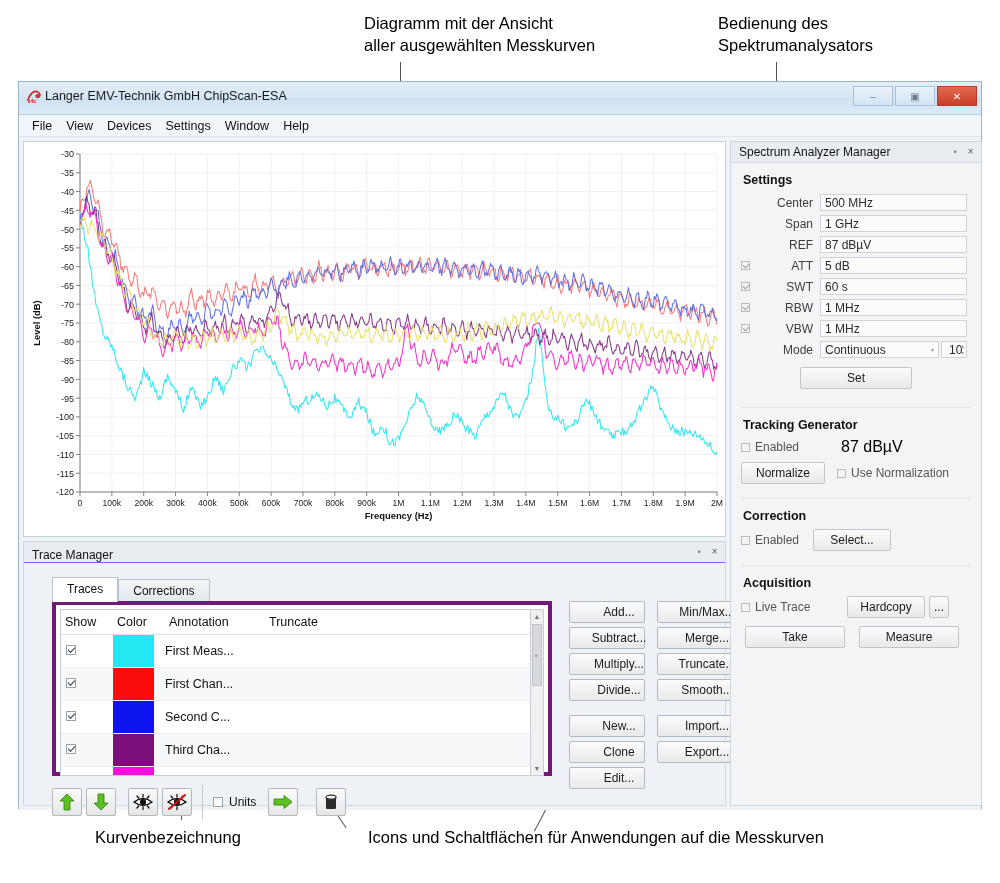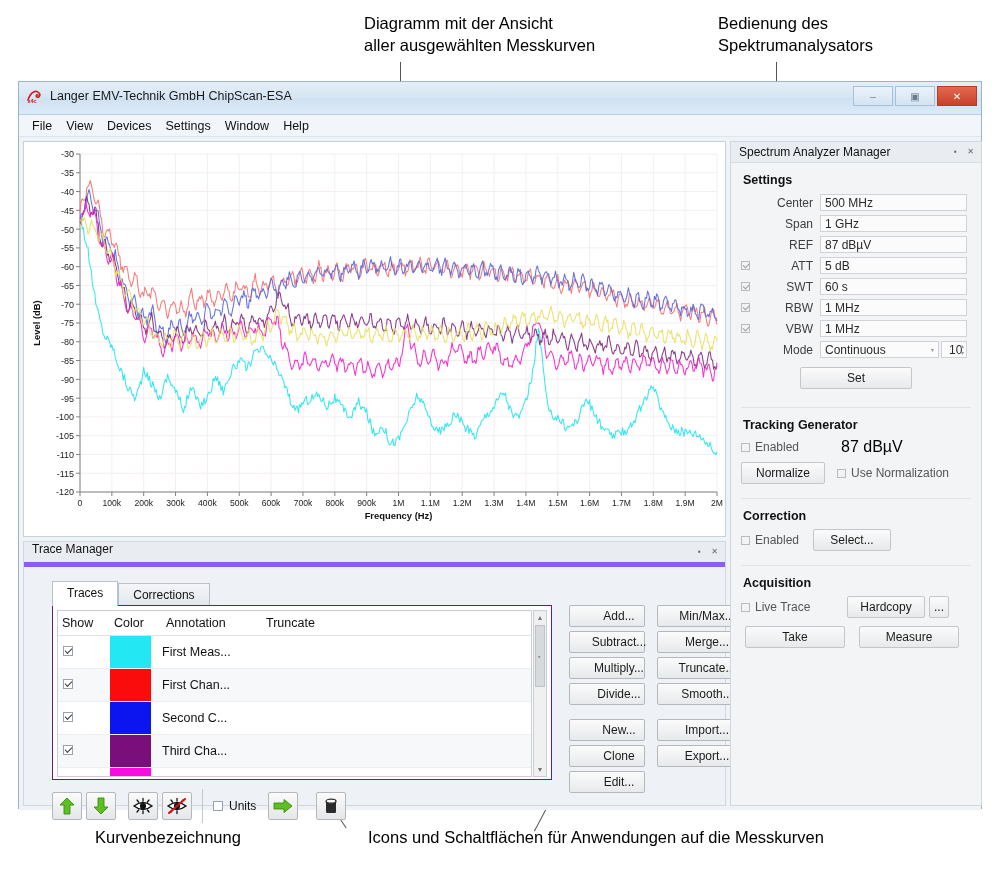--- a/index.html
+++ b/index.html
@@ -27,21 +27,21 @@
     position:absolute; left:18px; top:81px; width:964px; height:728px;
     border:1px solid #9cb4c8;
     background:#eff3f7;
     box-sizing:border-box;
   }
   #titlebar {
     position:relative; height:32px;
     background: linear-gradient(to bottom, #e4eef7 0%, #d6e6f4 48%, #cfe1f2 52%, #dceaf8 100%);
     border-bottom:1px solid #b7cfe2;
   }
-  #title-left { position:absolute; left:8px; top:6px; display:flex; align-items:center; gap:5px; }
+  #title-left { position:absolute; left:8px; top:6px; display:flex; align-items:center; }
   .logo { width:18px; height:16px; position:relative; }
   .title-text { font-size:12.5px; color:#1a1a1a; }
 
   .winbtns { position:absolute; right:4px; top:4px; display:flex; gap:2px; }
   .winbtn {
     width:40px; height:20px; border:1px solid #a6c0d6;
     background: linear-gradient(to bottom,#eaf2fa,#d4e4f2);
     display:flex; align-items:center; justify-content:center;
     font-size:10px; color:#6a7d8c;
     box-sizing:border-box;
@@ -65,40 +65,40 @@
     background:#ffffff; border:1px solid #c6d2dc; box-sizing:border-box;
   }
   #chartsvg { display:block; }
 
   
   #tmdock {
     position:absolute; left:4px; top:404px; width:703px; height:265px;
     background:#eef2f6; border:1px solid #cfd8e0; box-sizing:border-box;
   }
   #tmtitle {
-    height:20px; background:#e9edf1; border-bottom:5px solid #8b5cf6;
-    display:flex; align-items:flex-start; padding-left:8px; position:relative;
+    height:20px; background:#e9edf1; border-bottom:1px solid #8b5cf6;
+    display:flex; align-items:flex-end; padding-left:8px; position:relative;
     font-size:12px; color:#111;
   }
   .dockbtns { position:absolute; right:5px; top:4px; display:flex; gap:4px; }
   .dockbtn { width:11px; height:11px; font-size:8px; color:#666; line-height:11px; text-align:center; }
 
   #tmbody { position:relative; width:100%; height:243px; }
 
   .tabstrip { position:absolute; left:28px; top:14px; display:flex; align-items:flex-end; }
   .tab {
     font-size:12px; padding:4px 14px 4px 14px; border:1px solid #b9c2ca;
     border-bottom:none; background:linear-gradient(to bottom,#f4f6f8,#e2e7ec);
     color:#111; position:relative; box-sizing:border-box; height:23px;
   }
   .tab.active { background:#ffffff; z-index:2; height:25px; }
 
   #tracebox {
     position:absolute; left:28px; top:38px; width:500px; height:175px;
-    background:#fff; border:1px solid #701a75; box-sizing:border-box;
+    background:#fff; border:4px solid #701a75; box-sizing:border-box;
   }
   #tracetable-wrap { position:absolute; left:4px; top:4px; width:475px; height:167px; border:1px solid #c8ced4; background:#fff; box-sizing:border-box; overflow:hidden;}
   table.traces { border-collapse:collapse; width:100%; font-size:12.5px; table-layout:fixed; }
   table.traces th {
     font-weight:normal; text-align:left; padding:2px 4px; font-size:12.5px;
     background:#fff; border-bottom:1px solid #dde2e7; color:#111; height:20px;
   }
   table.traces td { padding:0; height:32px; border-bottom:1px solid #eceff2; vertical-align:middle; }
   .col-show { width:44px; }
   .col-color { width:44px; }

